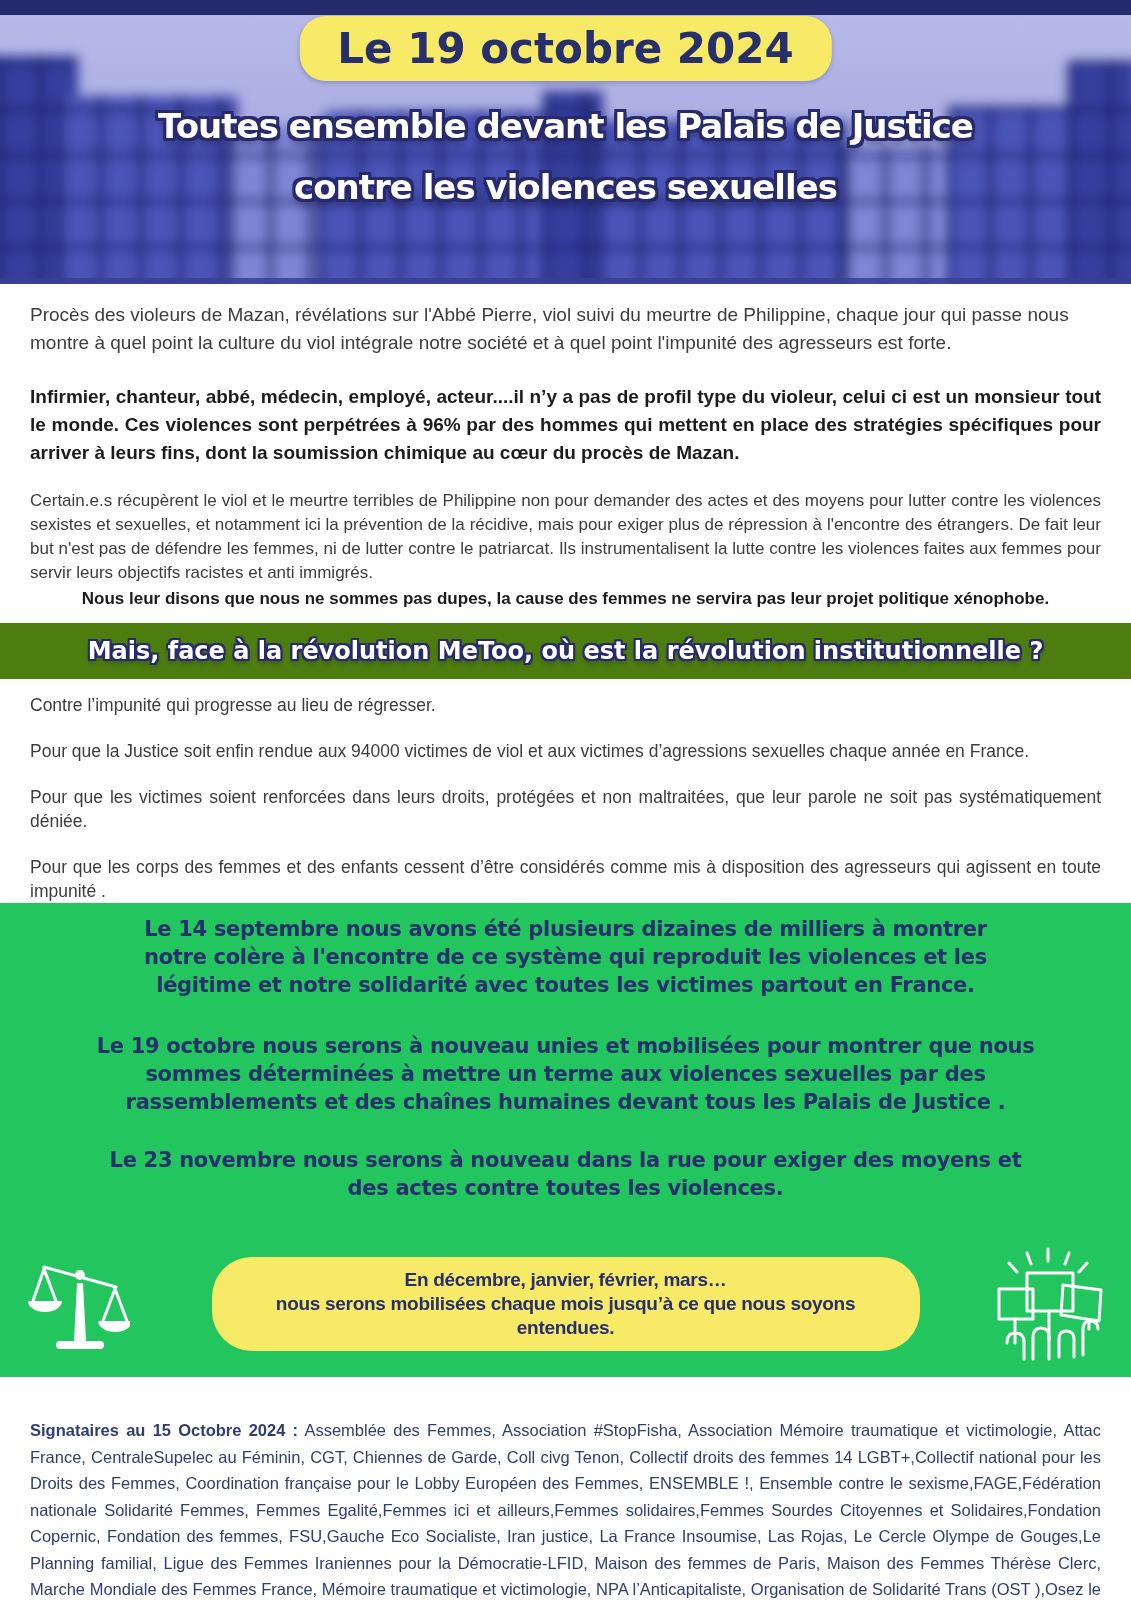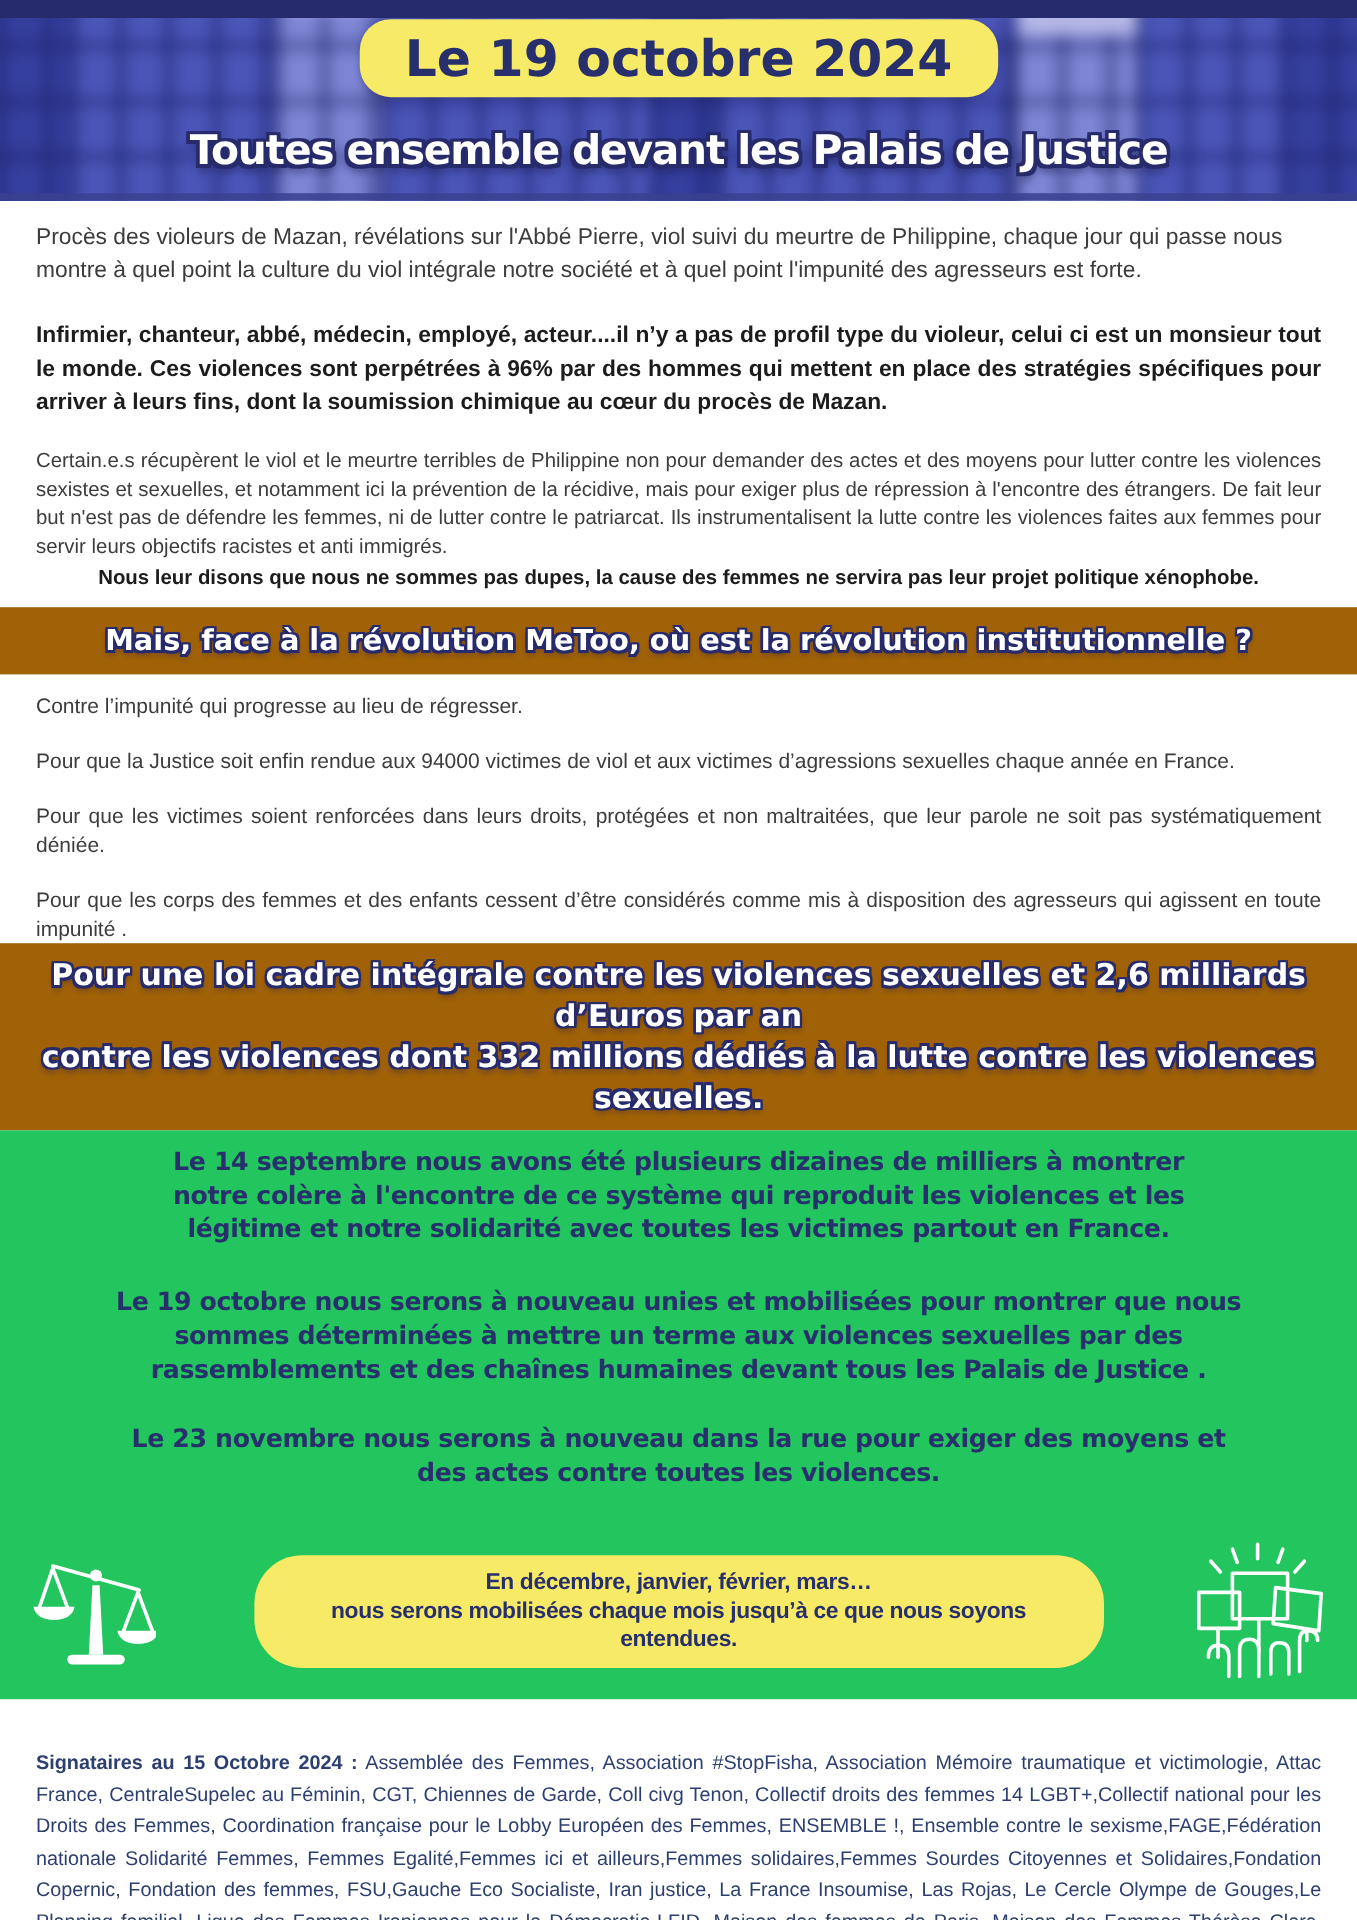--- a/index.html
+++ b/index.html
@@ -2,21 +2,21 @@
 <html><head>
 <meta charset="utf-8">
 <style>
   html,body{margin:0;padding:0;}
   .page{
     position:relative;width:1131px;height:1600px;background:#ffffff;
     font-family:"Liberation Sans",sans-serif;overflow:hidden;
   }
 
   
-  .hero{position:relative;height:167px;overflow:hidden;background:linear-gradient(#b9bbe9 0%,#a7abe0 55%,#9aa0da 100%);}
+  .hero{position:relative;height:284px;overflow:hidden;background:linear-gradient(#b9bbe9 0%,#a7abe0 55%,#9aa0da 100%);}
   .hero-bg{position:absolute;inset:-12px;filter:blur(6px);}
   .bld{position:absolute;bottom:0;background-color:#4a55b8;
     background-image:
       repeating-linear-gradient(90deg, rgba(22,28,96,.75) 0 5px, transparent 5px 40px),
       repeating-linear-gradient(0deg, rgba(22,28,96,.65) 0 5px, transparent 5px 46px);
   }
   .bld.light{background-color:#7d85d4;}
   .bld.dark{background-color:#353f9e;}
   .hero-topbar{position:absolute;top:0;left:0;right:0;height:15px;background:#262b6d;}
   .hero-bottombar{position:absolute;bottom:0;left:0;right:0;height:6px;background:#39418f;opacity:.85;}
@@ -39,21 +39,21 @@
 
   
   .intro{padding:17px 30px 0;color:#3c3c3c;}
   .p-lg{font-size:19px;line-height:28px;margin:0 0 26px;}
   .p-lg-bold{font-size:19px;line-height:28px;margin:0 0 22px;font-weight:bold;color:#1c1c1c;text-align:justify;}
   .p-sm{font-size:17px;line-height:24px;margin:0;text-align:justify;}
   .p-sm-center-bold{font-size:17px;line-height:24px;margin:2px 0 0;font-weight:bold;color:#1c1c1c;text-align:center;}
 
   
   .banner{
-    background:#a16207;color:#ffffff;text-align:center;
+    background:#4d7c0f;color:#ffffff;text-align:center;
     font-family:"DejaVu Sans",sans-serif;font-weight:bold;
     display:flex;flex-direction:column;align-items:center;justify-content:center;
     text-shadow:
       -2px -2px 0 #272a6b, 2px -2px 0 #272a6b, -2px 2px 0 #272a6b, 2px 2px 0 #272a6b,
       0 -2px 0 #272a6b, 0 2px 0 #272a6b, -2px 0 0 #272a6b, 2px 0 0 #272a6b,
       0 4px 5px rgba(25,25,70,.45);
   }
   .banner1{height:56px;margin-top:12px;font-size:24px;}
   .banner2{padding:10px 30px;font-size:25px;line-height:34px;}
 
@@ -123,24 +123,20 @@
     <div>Mais, face à la révolution MeToo, où est la révolution institutionnelle ?</div>
   </div>
 
   <div class="demands">
     <p class="demand">Contre l’impunité qui progresse au lieu de régresser.</p>
     <p class="demand">Pour que la Justice soit enfin rendue aux 94000 victimes de viol et aux victimes d’agressions sexuelles chaque année en France.</p>
     <p class="demand justify">Pour que les victimes soient renforcées dans leurs droits, protégées et non maltraitées, que leur parole ne soit pas systématiquement déniée.</p>
     <p class="demand justify" style="margin-bottom:0;">Pour que les corps des femmes et des enfants cessent d’être considérés comme mis à disposition des agresseurs qui agissent en toute impunité .</p>
   </div>
 
-  <div class="banner banner2">
-    <div>Pour une loi cadre intégrale contre les violences sexuelles et 2,6 milliards d’Euros par an</div>
-    <div>contre les violences dont 332 millions dédiés à la lutte contre les violences sexuelles.</div>
-  </div>
 
   <div class="mobilize">
     <p class="m-p m-sept">Le 14 septembre nous avons été plusieurs dizaines de milliers à montrer notre colère à l'encontre de ce système qui reproduit les violences et les légitime et notre solidarité avec toutes les victimes partout en France.</p>
     <p class="m-p m-oct">Le 19 octobre nous serons à nouveau unies et mobilisées pour montrer que nous sommes déterminées à mettre un terme aux violences sexuelles par des rassemblements et des chaînes humaines devant tous les Palais de Justice .</p>
     <p class="m-p m-nov">Le 23 novembre nous serons à nouveau dans la rue pour exiger des moyens et des actes contre toutes les violences.</p>
 
     <div class="month-pill">
       <div>En décembre, janvier, février, mars…</div>
       <div>nous serons mobilisées chaque mois jusqu’à ce que nous soyons entendues.</div>
     </div>

